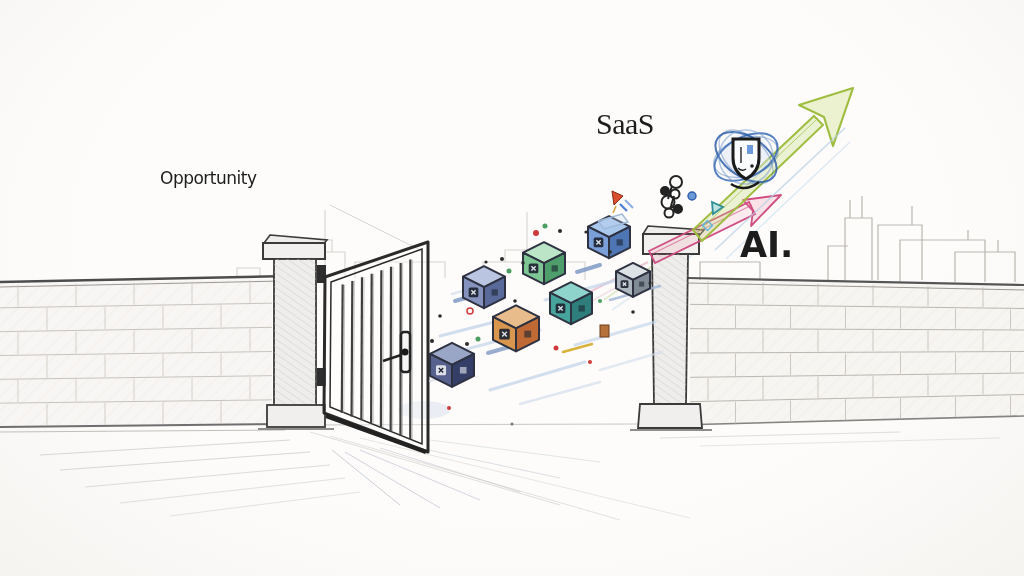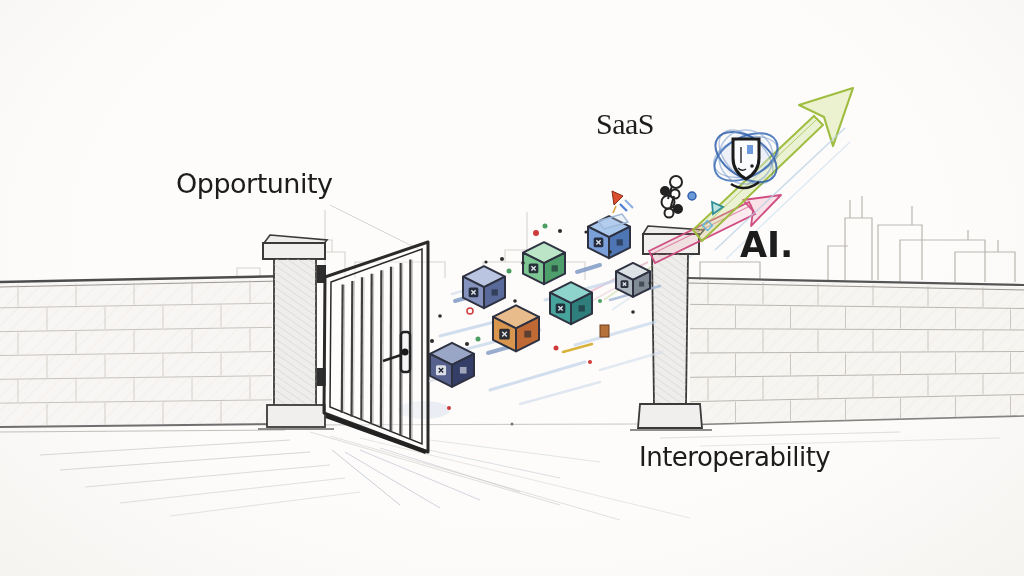--- a/index.html
+++ b/index.html
@@ -3,21 +3,21 @@
 <meta charset="utf-8">
 <style>
   html,body{margin:0;padding:0;background:#e8e8e8;}
   .stage{
     position:relative;width:1024px;height:576px;overflow:hidden;
     background:radial-gradient(ellipse at 50% 40%, #fdfcfb 60%, #f6f4f1 100%);
     font-family:"DejaVu Sans",sans-serif;
   }
   .stage svg{position:absolute;left:0;top:0;}
   .label{position:absolute;color:#1c1c1c;white-space:nowrap;line-height:1;}
-  .l-opportunity{left:176px;top:170px;font-size:27px;letter-spacing:-.5px;}
+  .l-opportunity{left:160px;top:170px;font-size:17px;letter-spacing:-.5px;}
   .l-saas{left:596px;top:109px;font-size:30px;letter-spacing:-.5px;font-family:Liberation Serif, serif;}
   .l-ai{left:740px;top:228px;font-size:35px;letter-spacing:0;font-weight:bold;}
   .l-interop{left:639px;top:444px;font-size:26px;letter-spacing:-.5px;}
 </style>
 </head>
 <body>
 
 <div class="stage">
 <svg width="1024" height="576" viewBox="0 0 1024 576">
   <defs>
@@ -370,14 +370,13 @@
     <rect x="747" y="145" width="6" height="9" fill="#4a7fd4" opacity="0.8"></rect>
     <path d="M738,168 q4,4 8,1" stroke="#222" stroke-width="1.5" fill="none"></path>
     <circle cx="752" cy="166" r="1.8" fill="#222"></circle>
     <path d="M731,184 Q745,193 759,182" stroke="#1a1a1a" stroke-width="2.5" fill="none"></path>
   </g>
 </svg>
 
 <div class="label l-opportunity">Opportunity</div>
 <div class="label l-saas">SaaS</div>
 <div class="label l-ai">AI.</div>
-<div class="label l-interop">Interoperability</div>
 </div>
 
 </body></html>

